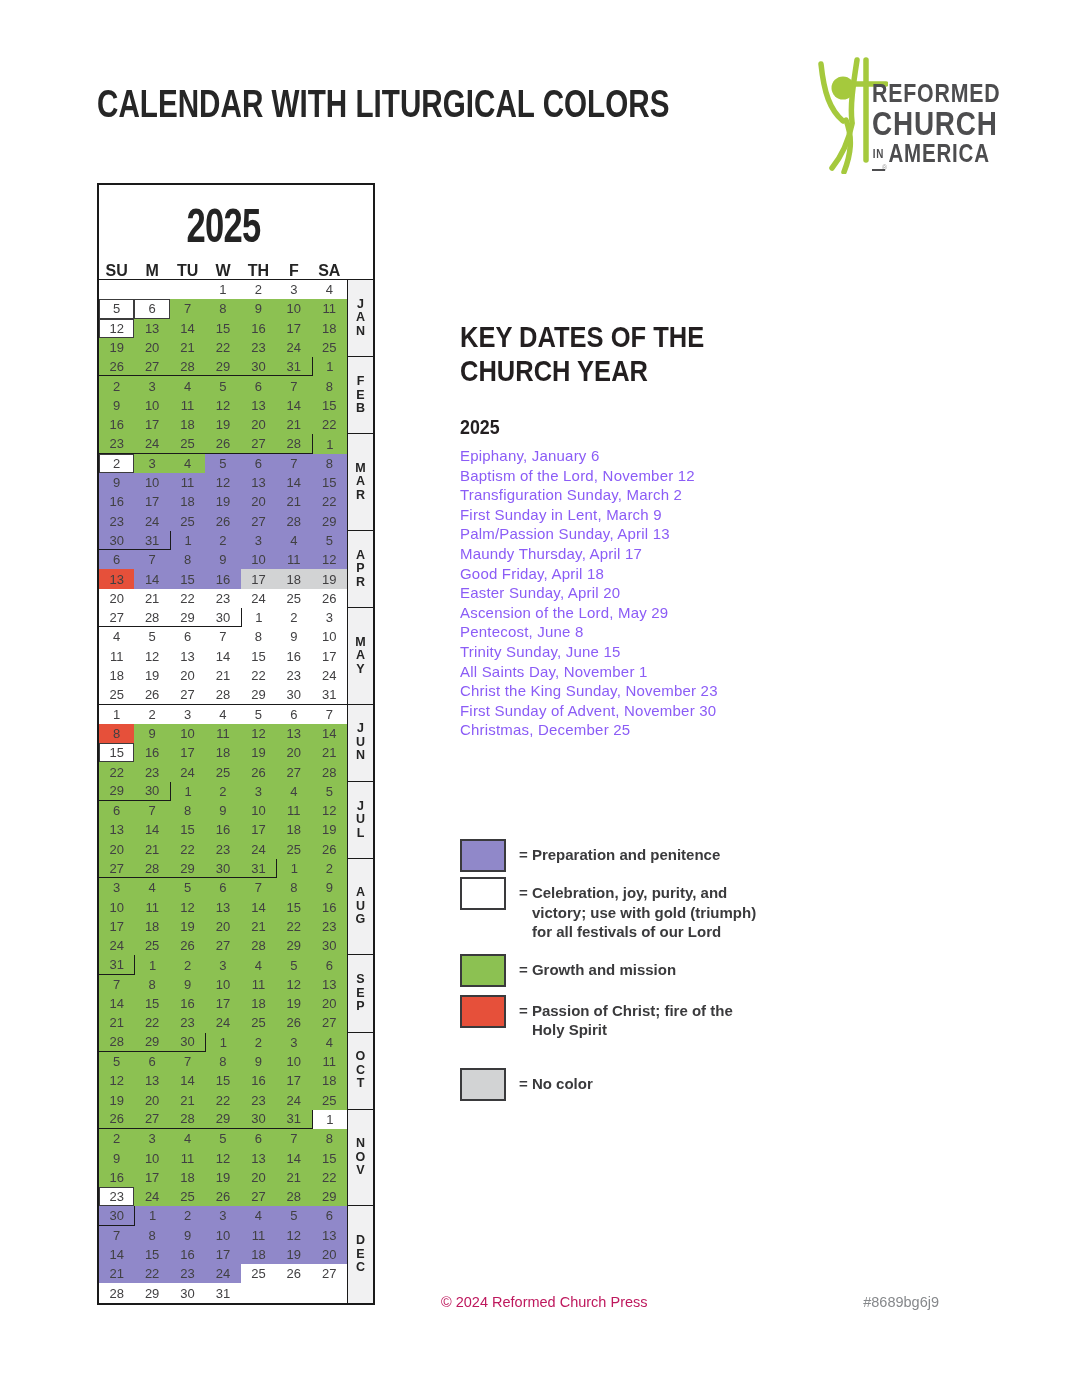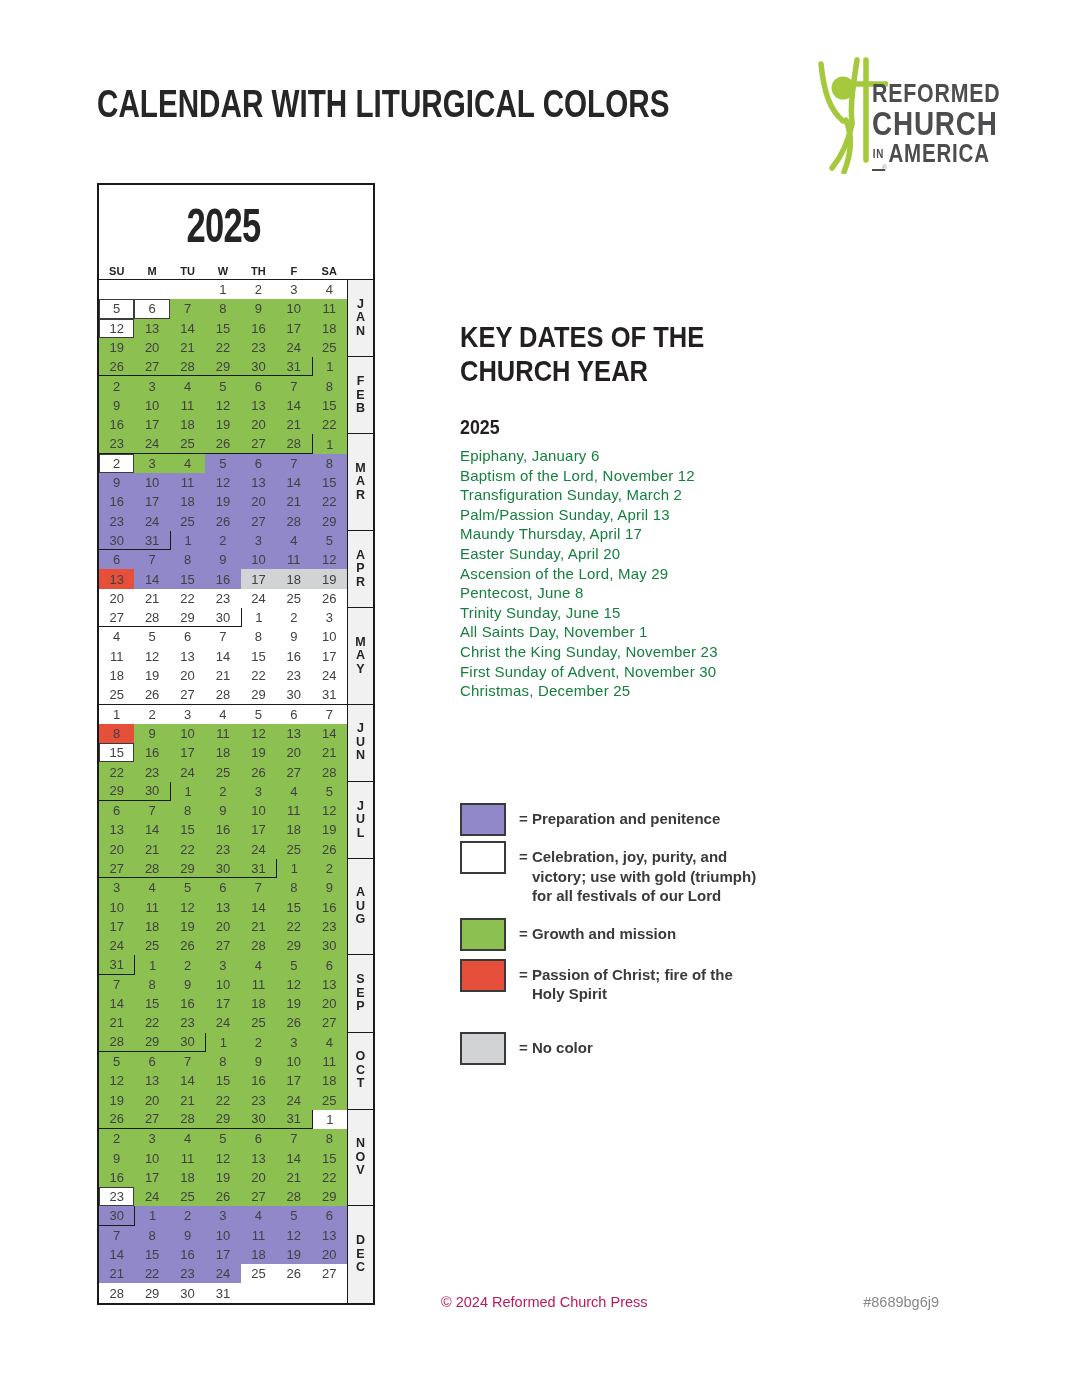--- a/index.html
+++ b/index.html
@@ -20,21 +20,21 @@
   .logo-l3 { font-size:25px; font-weight:700; line-height:28px; letter-spacing:1px; }
   .logo-in { display:inline-block; font-size:12px; font-weight:700; border-bottom:2px solid #4D4D4F;
     padding:0 1px 1px 1px; margin-right:4px; transform:translateY(-4px); }
 
   
   .calendar { position:absolute; left:97px; top:183px; width:278px; border:2.5px solid #1a1a1a; background:#fff; }
   .cal-year { width:248px; height:77px; text-align:center; padding-top:13px; }
   .cal-year span { display:inline-block; font-size:48px; font-weight:800; letter-spacing:-1px;
     color:#242424; transform:scaleX(.72); }
   .cal-weekdays { display:flex; height:18px; border-bottom:1.5px solid #1a1a1a; align-items:center; }
-  .wd { flex:0 0 35.43px; text-align:center; font-size:11px; font-weight:700; color:#242424; }
+  .wd { flex:0 0 35.43px; text-align:center; font-size:16px; font-weight:700; color:#242424; }
   .cal-body { display:flex; }
   .cal-grid { width:248px; }
   .cal-row { display:flex; height:19.3px; }
   .cal-cell { flex:0 0 35.43px; display:flex; align-items:center; justify-content:center;
     font-size:13px; color:#414042; }
   :root { --g:#8CC152; --p:#9088C9; --w:#FFFFFF; --r:#E6503A; --n:#D2D3D4; }
   .c-g { background:var(--g); } .c-p { background:var(--p); } .c-w { background:var(--w); }
   .c-r { background:var(--r); } .c-n { background:var(--n); }
   .mb-b { border-bottom:1.5px solid #1a1a1a; }
   .mb-l { border-left:1.5px solid #1a1a1a; }
@@ -44,24 +44,24 @@
     border-bottom:1px solid #1a1a1a; font-size:12.5px; font-weight:700; color:#242424; line-height:13.5px; }
   .cal-month:last-child { border-bottom:none; }
 
   
   .key-dates { position:absolute; left:460px; top:320px; width:360px; }
   .kd-heading { font-size:30px; font-weight:800; color:#231F20; line-height:34px;
     transform:scaleX(.85); transform-origin:left top; white-space:nowrap; }
   .kd-year { margin-top:27px; font-size:21px; font-weight:800; color:#231F20;
     transform:scaleX(.85); transform-origin:left top; }
   .kd-list { list-style:none; margin-top:7px; }
-  .kd-list li { font-size:15px; line-height:19.6px; color:#15803d; letter-spacing:.2px; }
+  .kd-list li { font-size:15px; line-height:19.6px; color:#8b5cf6; letter-spacing:.2px; }
 
   
-  .legend { position:absolute; left:460px; top:803px; width:360px; }
+  .legend { position:absolute; left:460px; top:839px; width:360px; }
   .legend-row { display:flex; align-items:flex-start; }
   .legend-row:nth-child(1) { margin-bottom:5px; }
   .legend-row:nth-child(2) { margin-bottom:12px; }
   .legend-row:nth-child(3) { margin-bottom:8px; }
   .legend-row:nth-child(4) { margin-bottom:28px; }
   .swatch { flex:0 0 46px; height:33px; border:2px solid #3A3A3C; margin-right:13px; }
   .legend-text { padding-top:6px; }
   .legend-line { font-size:15px; font-weight:700; color:#3A3A3C; line-height:19.5px; }
   .legend-line.cont { padding-left:13px; }
 
@@ -655,22 +655,24 @@
   </div>
 
   <div class="key-dates">
     <div class="kd-heading">KEY DATES OF THE</div>
     <div class="kd-heading">CHURCH YEAR</div>
     <div class="kd-year">2025</div>
     <ul class="kd-list" id="key-dates-list">
         <li>Epiphany, January 6</li>
         <li>Baptism of the Lord, November 12</li>
         <li>Transfiguration Sunday, March 2</li>
+        <li>First Sunday in Lent, March 9</li>
         <li>Palm/Passion Sunday, April 13</li>
         <li>Maundy Thursday, April 17</li>
+        <li>Good Friday, April 18</li>
         <li>Easter Sunday, April 20</li>
         <li>Ascension of the Lord, May 29</li>
         <li>Pentecost, June 8</li>
         <li>Trinity Sunday, June 15</li>
         <li>All Saints Day, November 1</li>
         <li>Christ the King Sunday, November 23</li>
         <li>First Sunday of Advent, November 30</li>
         <li>Christmas, December 25</li>
       </ul>
   </div>

